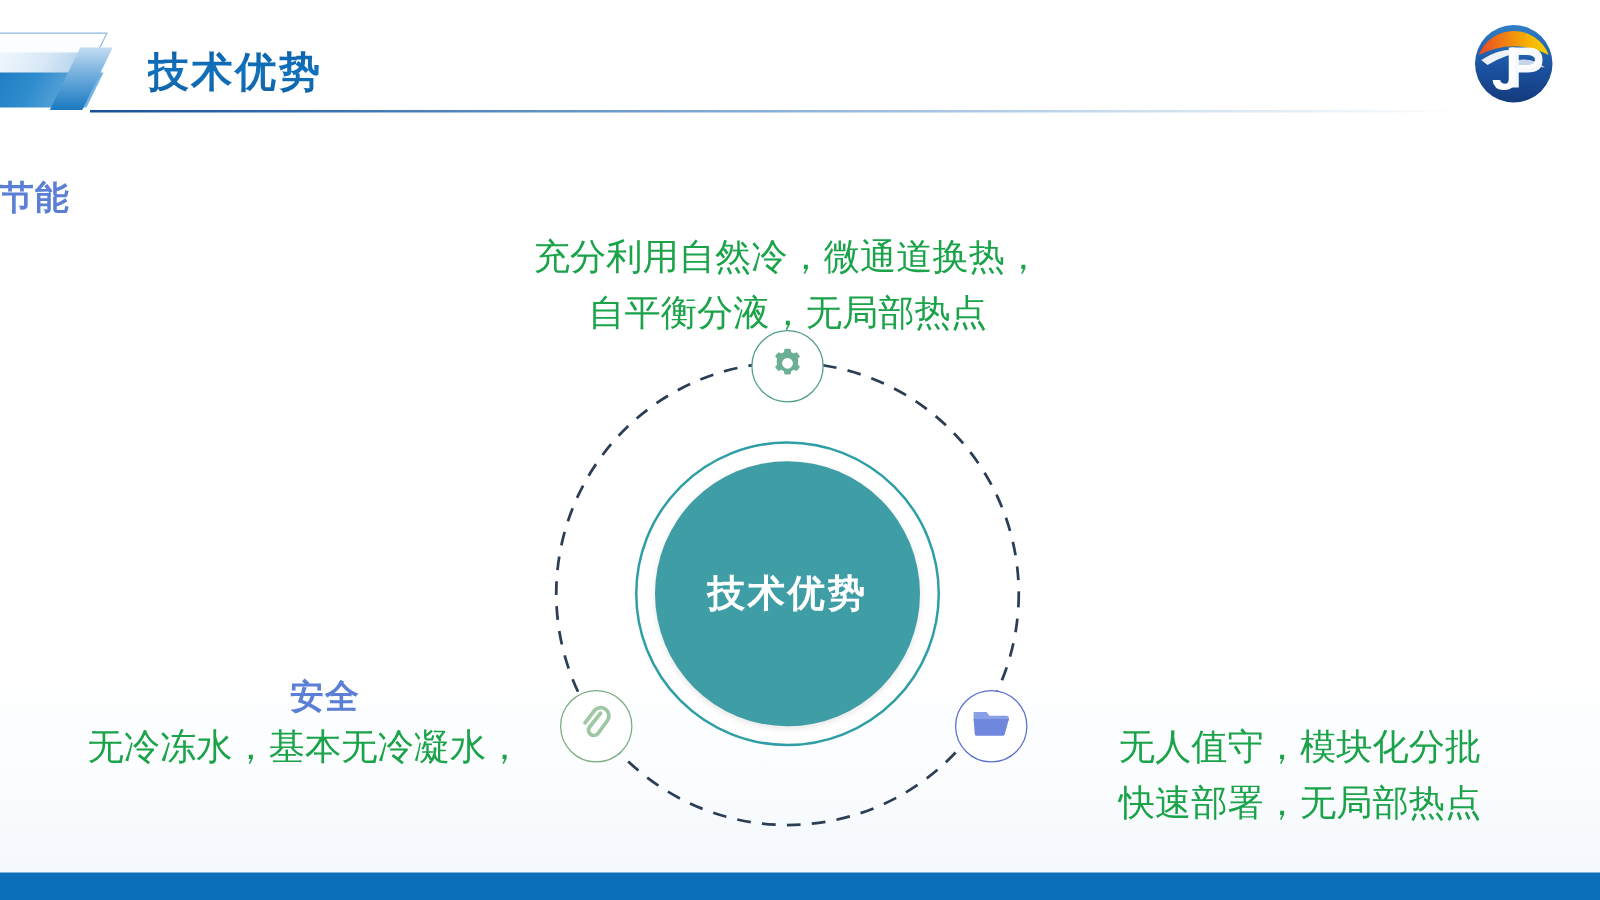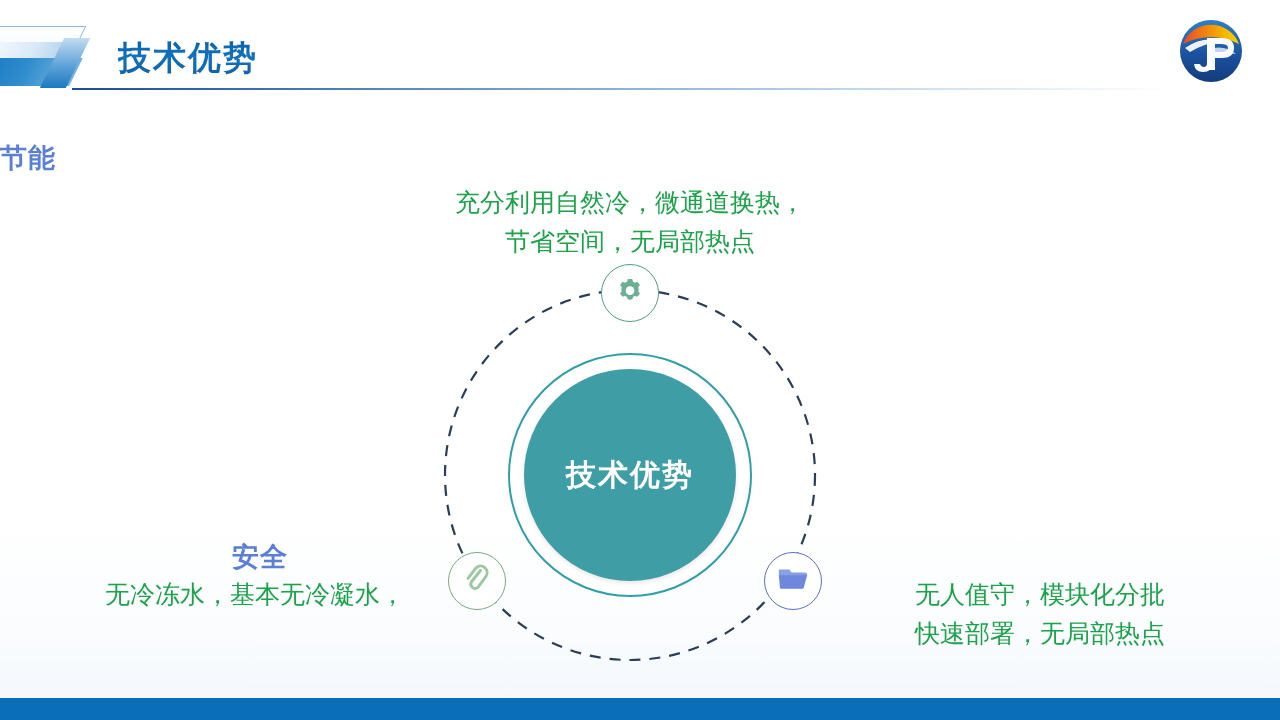--- a/index.html
+++ b/index.html
@@ -138,31 +138,31 @@
   .block-head {
     position: absolute;
     font-size: 27px;
     font-weight: bold;
     color: #5b7fd4;
     letter-spacing: 1px;
     white-space: nowrap;
   }
   .block-body {
     position: absolute;
-    font-size: 25px;
+    font-size: 29px;
     color: #1ba34a;
     line-height: 1.55;
     white-space: nowrap;
   }
 
   #head-energy { left: 0; top: 140px; width: 1280px; }
   #body-energy { left: 330px; top: 186px; width: 600px; text-align: center; }
 
   #head-safety { left: 60px;  top: 539px; width: 400px; text-align: center; }
-  #body-safety { left: 20px;  top: 578px; width: 470px; text-align: center; }
+  #body-safety { left: 9px;  top: 578px; width: 470px; text-align: center; }
 
   #head-cost   { left: 840px; top: 534px; width: 400px; text-align: center; }
   #body-cost   { left: 810px; top: 578px; width: 460px; text-align: center; }
 
   
   #footer-bar {
     position: absolute;
     left: 0; bottom: 0;
     width: 1280px; height: 22px;
     background: #0b6eb8;
@@ -239,21 +239,21 @@
       <svg viewBox="0 0 34 28" width="32" height="27" aria-hidden="true">
         <path fill="#8aa0e6" d="M2 4.5h11l2.6 3.2H30a2 2 0 0 1 2 2v2H2z"></path>
         <path fill="#6f87dd" d="M2 10.5h30l-3.6 13.2a1.6 1.6 0 0 1-1.5 1.1H4.6A1.6 1.6 0 0 1 3 23.5z"></path>
       </svg>
     </span>
   </div>
 
   <div class="block-head" id="head-energy">节能</div>
   <div class="block-body" id="body-energy">
     <div>充分利用自然冷，微通道换热，</div>
-    <div>节省空间，无局部热点</div>
+    <div>自平衡分液，无局部热点</div>
   </div>
 
   <div class="block-head" id="head-safety">安全</div>
   <div class="block-body" id="body-safety">
     <div>无冷冻水，基本无冷凝水，</div>
   </div>
 
   <div class="block-body" id="body-cost">
     <div>无人值守，模块化分批</div>
     <div>快速部署，无局部热点</div>

